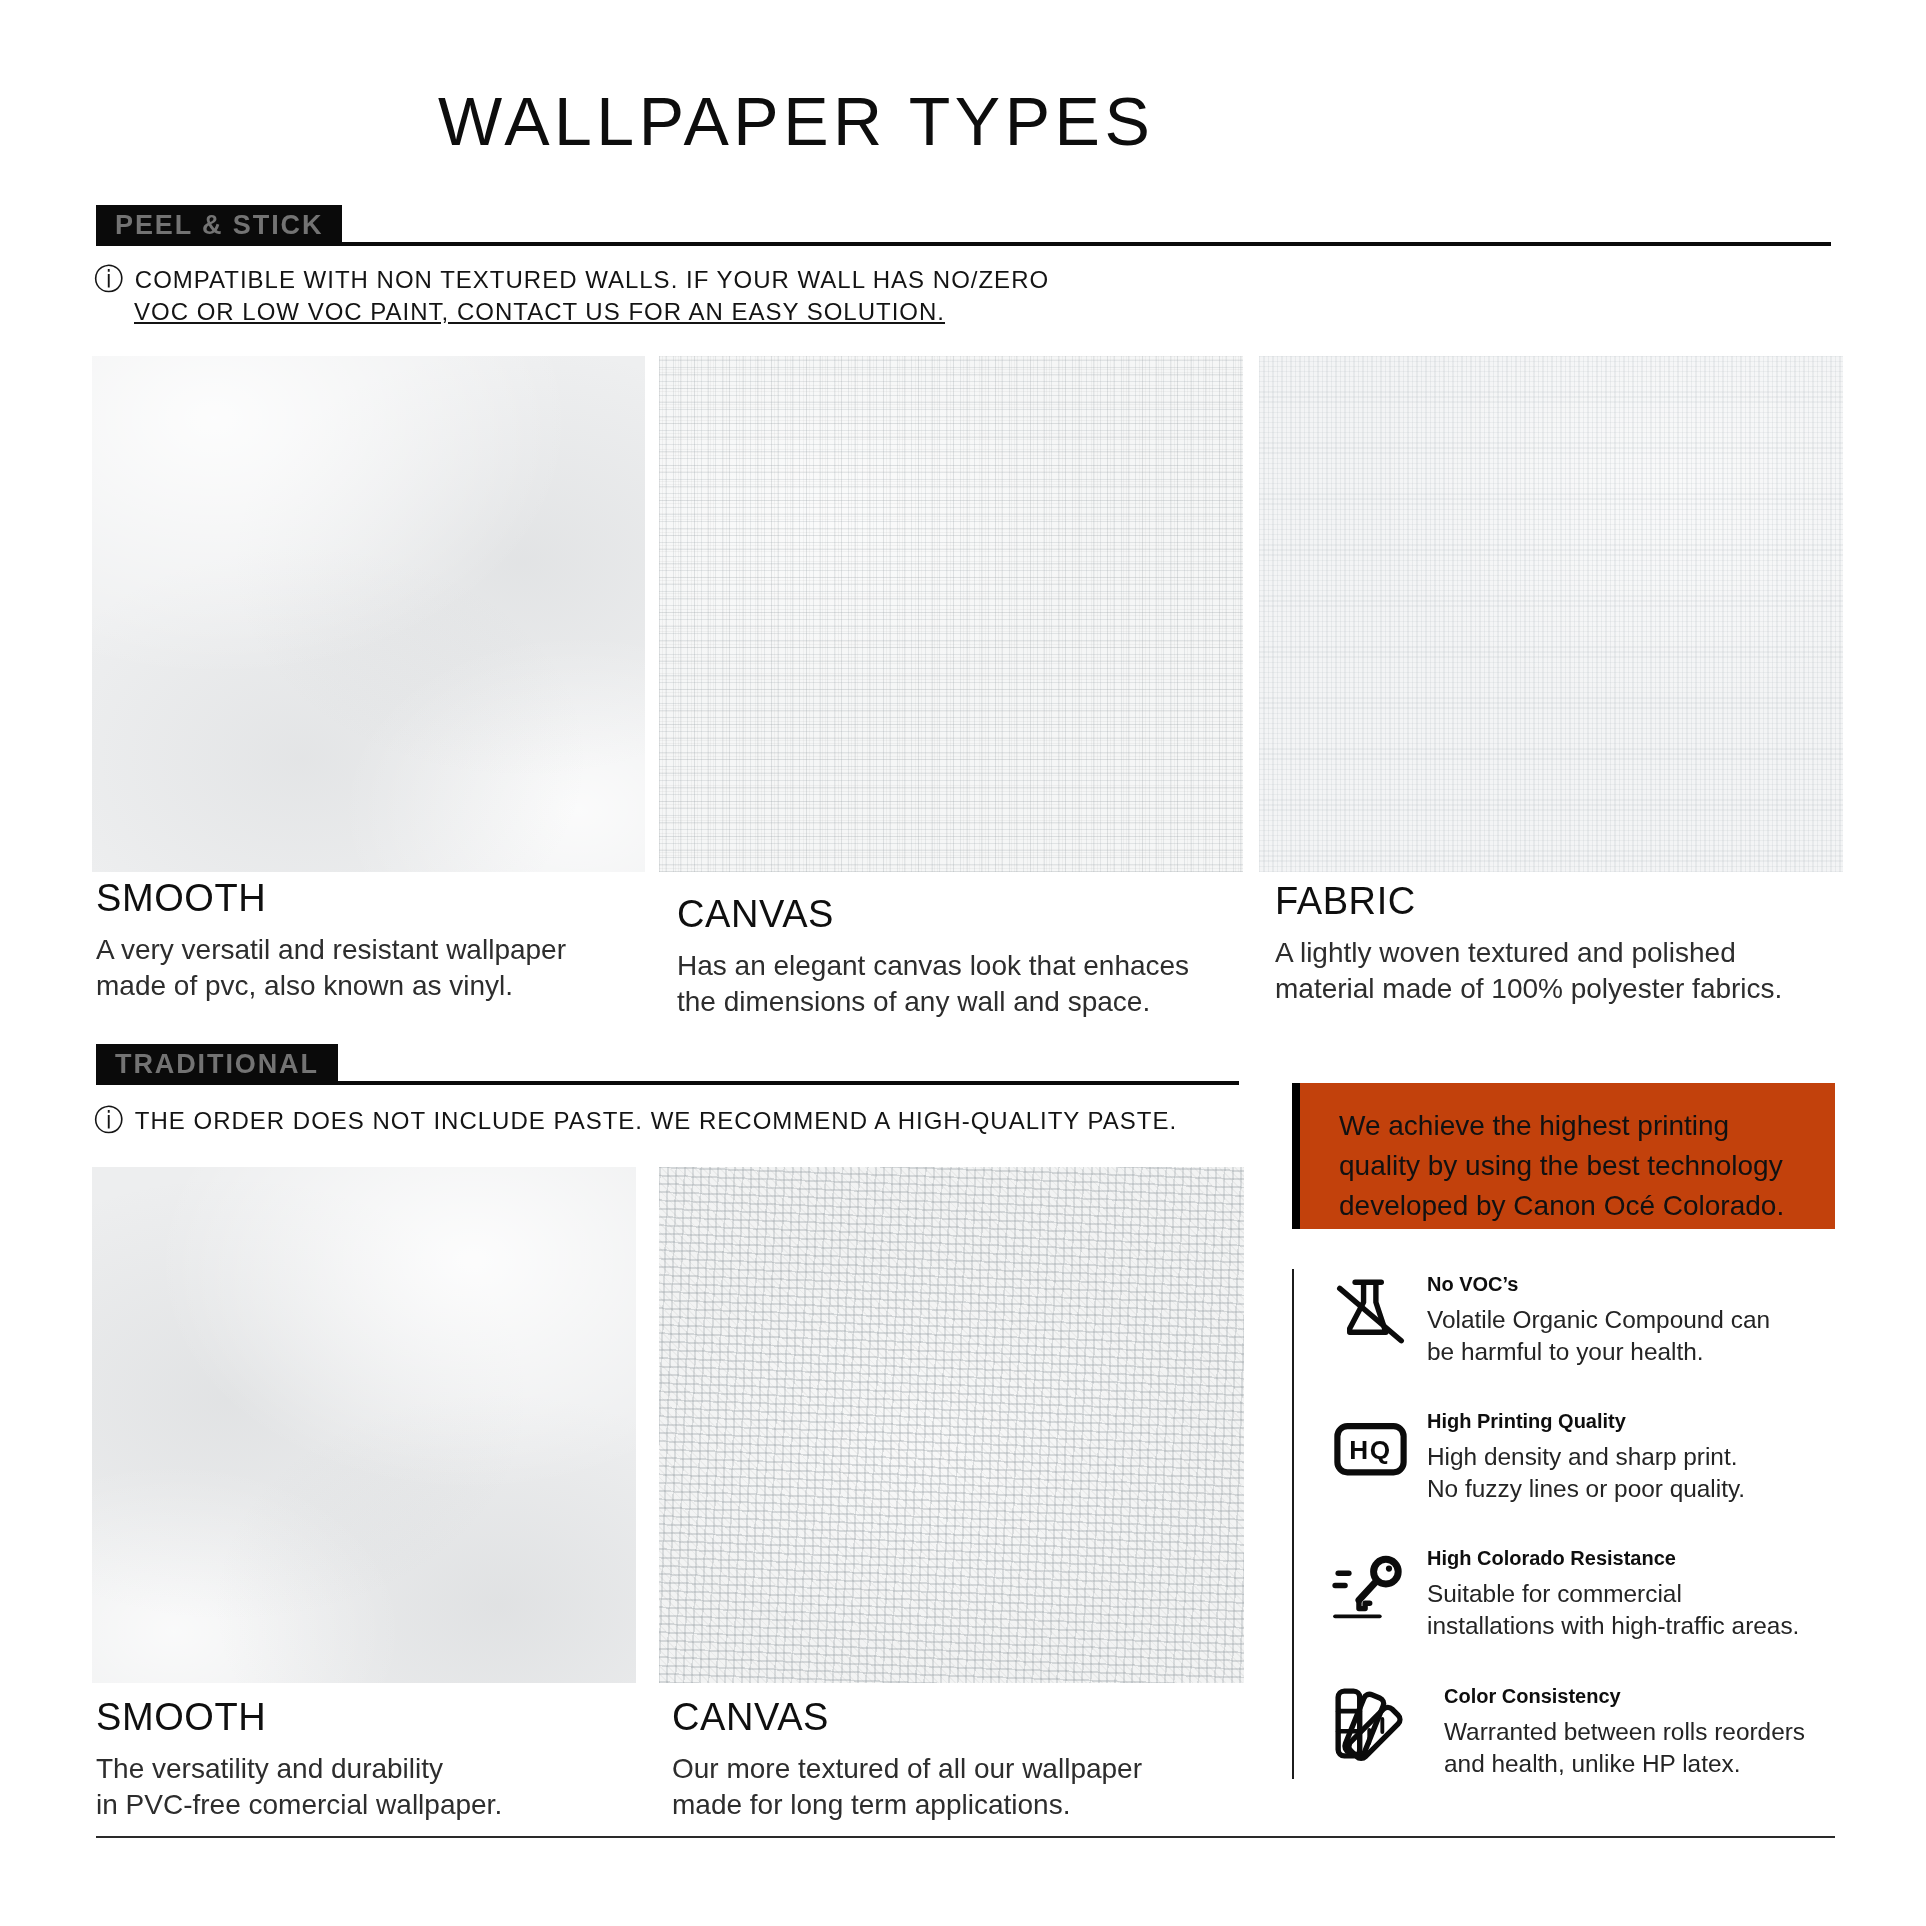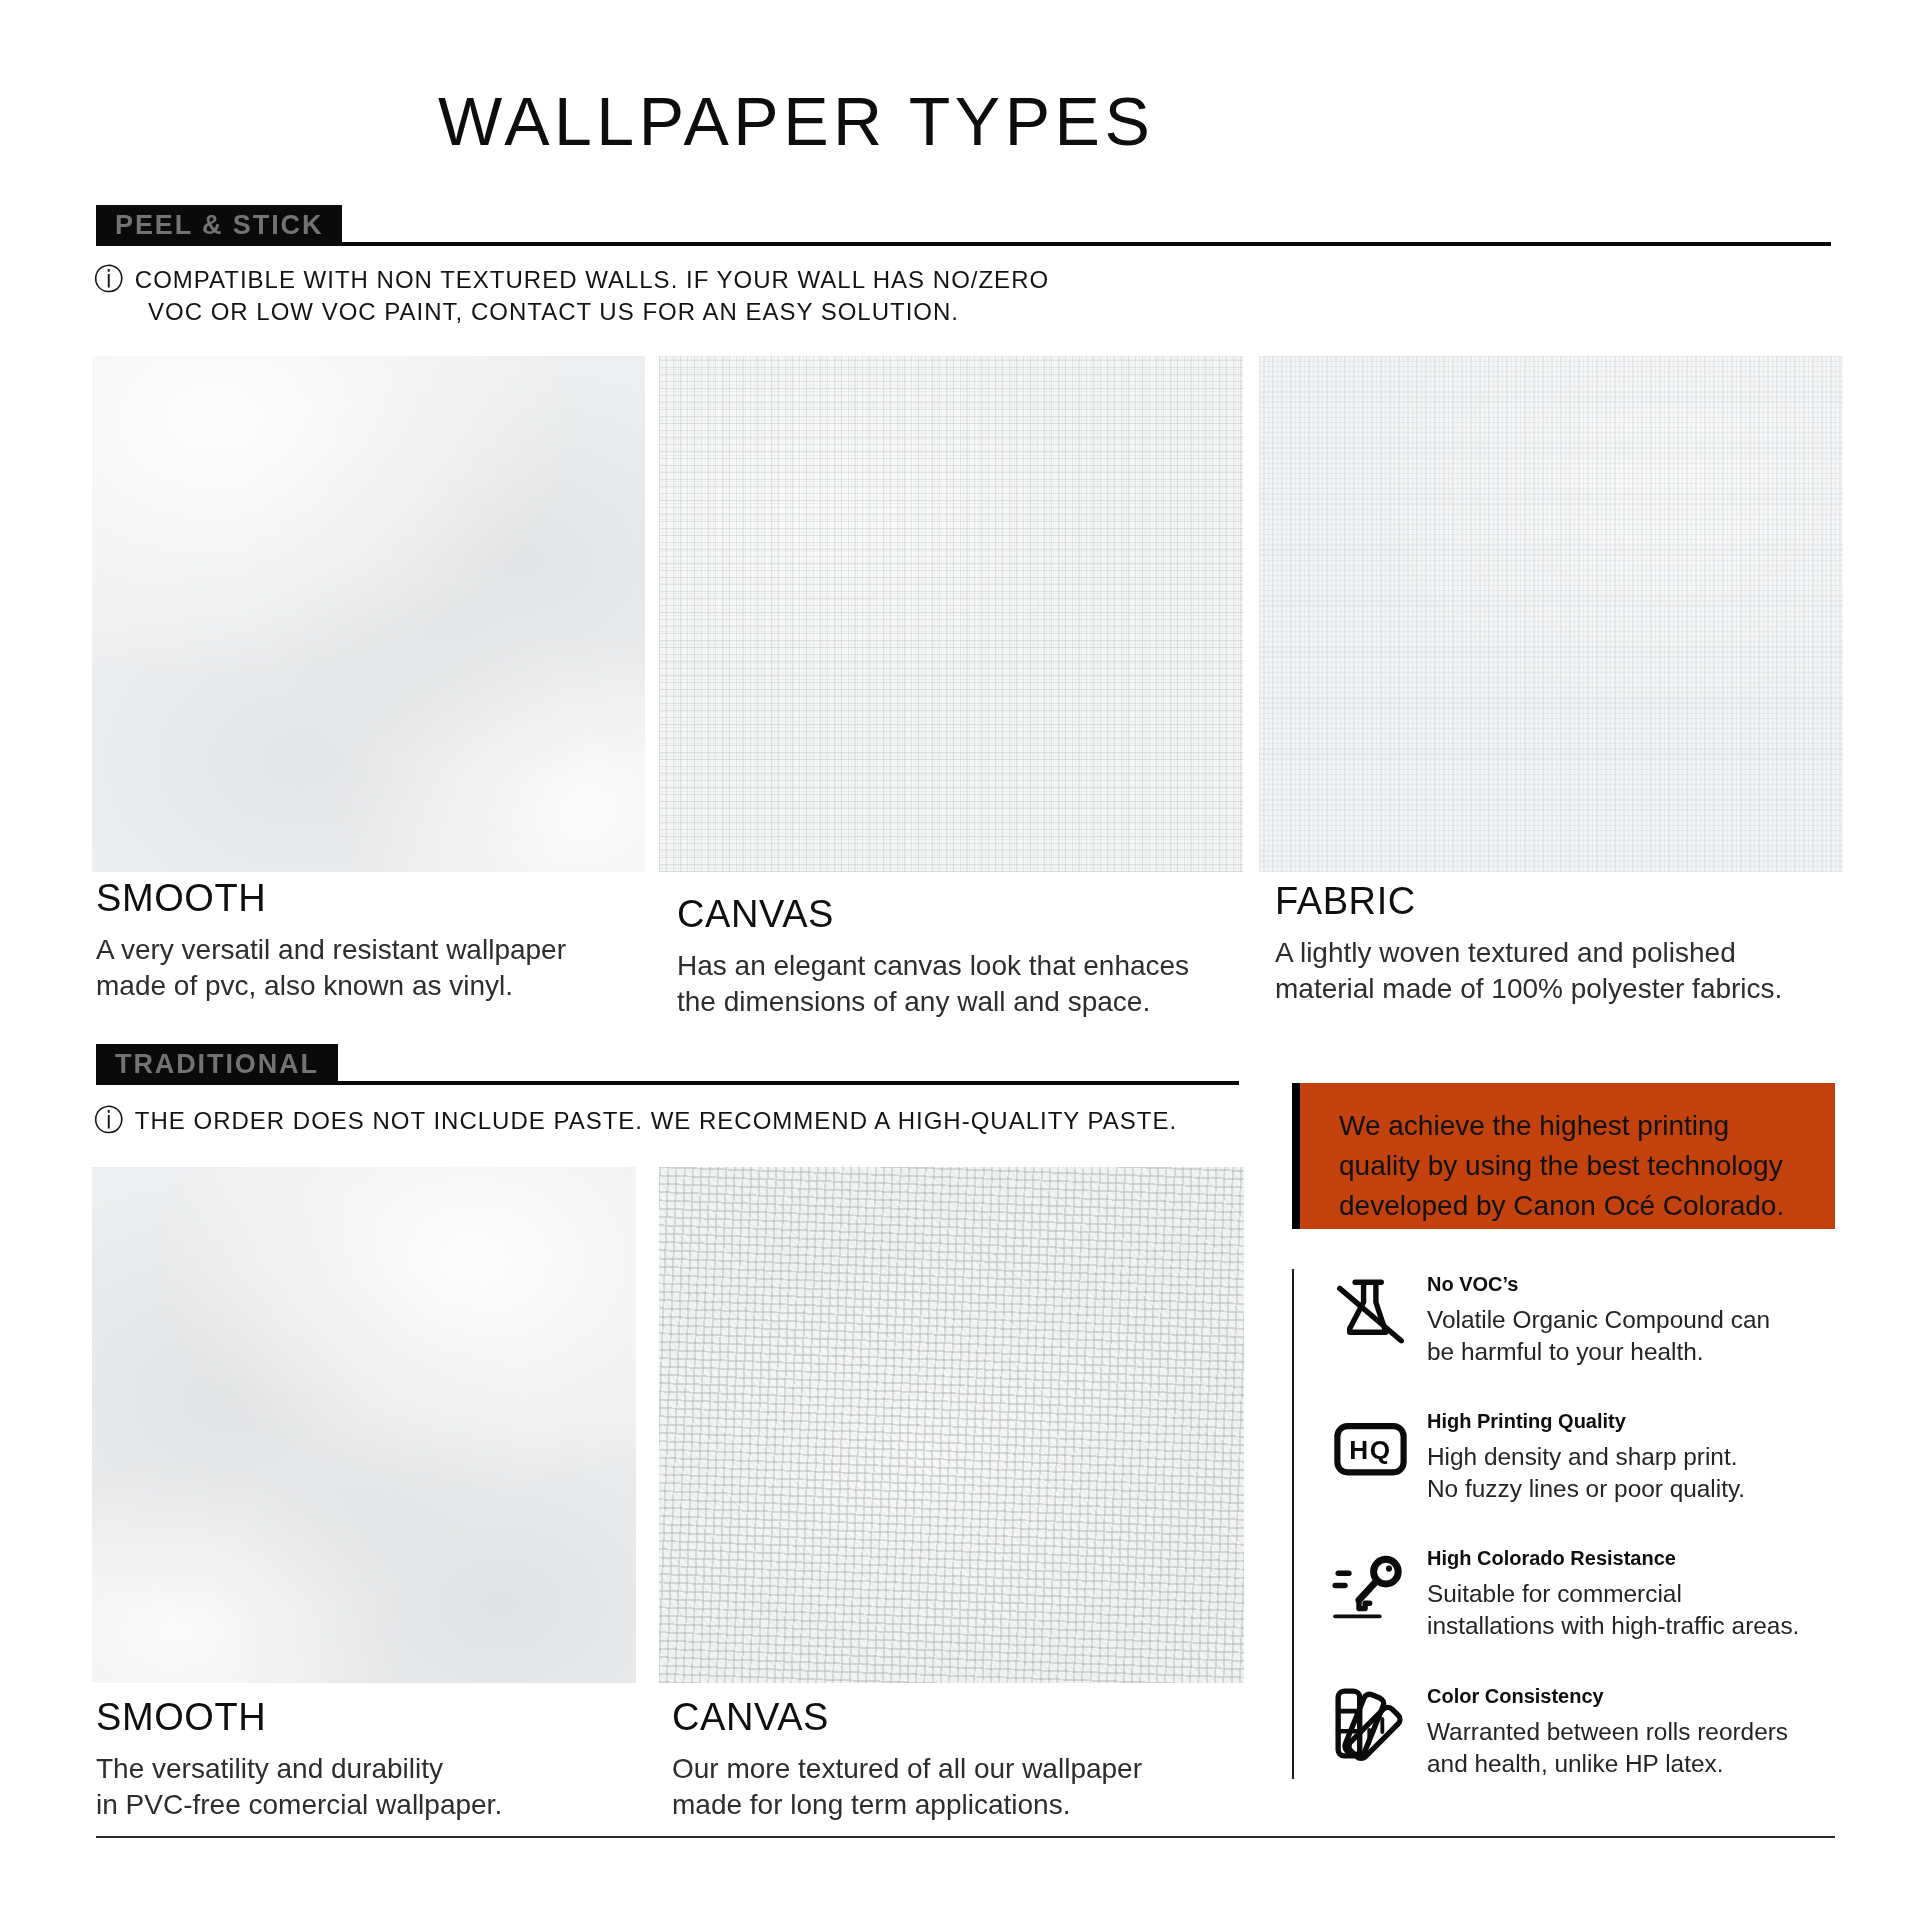--- a/index.html
+++ b/index.html
@@ -109,21 +109,21 @@
 
   <div class="rule" style="left:96px; top:242px; width:1735px;"></div>
   <div class="label-box" style="left:96px; top:205px;">
     <span>PEEL &amp; STICK</span>
   </div>
 
   <div class="note-line" style="left:94px; top:265px;">
     <span class="info-glyph">ⓘ</span>
     <span>COMPATIBLE WITH NON TEXTURED WALLS. IF YOUR WALL HAS NO/ZERO</span>
   </div>
-  <div class="note-line" style="left:148px; top:298px;">
+  <div class="note-line" style="left:134px; top:298px;text-decoration:underline;">
     <span>VOC OR LOW VOC PAINT, CONTACT US FOR AN EASY SOLUTION.</span>
   </div>
 
   <div class="swatch tex-smooth" style="left:92px; top:356px; width:553px;"></div>
   <div class="swatch tex-canvas" style="left:659px; top:356px; width:584px;"></div>
   <div class="swatch tex-fabric" style="left:1259px; top:356px; width:584px;"></div>
 
   <div class="caption" style="left:96px; top:877px;">
     <h3 class="sw-name">SMOOTH</h3>
     <div class="sw-desc">
@@ -223,21 +223,21 @@
         <path class="ico-stroke" stroke-width="5" d="M4 90 H62"></path>
       </svg>
     </div>
     <div class="f-text">
       <h4 class="f-title">High Colorado Resistance</h4>
       <div class="f-line">Suitable for commercial</div>
       <div class="f-line">installations with high-traffic areas.</div>
     </div>
   </div>
 
-  <div class="feature" style="top:1685px;">
+  <div class="feature" style="top:1685px;padding-left:17px;">
     <div class="f-icon">
       <svg viewBox="0 0 100 100">
         <rect class="ico-stroke" stroke-width="7" x="8" y="8" width="28" height="84" rx="8"></rect>
         <path class="ico-stroke" stroke-width="6" d="M8 34 H36"></path>
         <path class="ico-stroke" stroke-width="6" d="M8 60 H36"></path>
         <circle cx="22" cy="78" r="3.5" fill="#0b0b0b"></circle>
         <g transform="rotate(22 30 88)">
           <rect class="ico-stroke" stroke-width="7" x="14" y="10" width="27" height="80" rx="8"></rect>
         </g>
         <g transform="rotate(45 30 88)">

